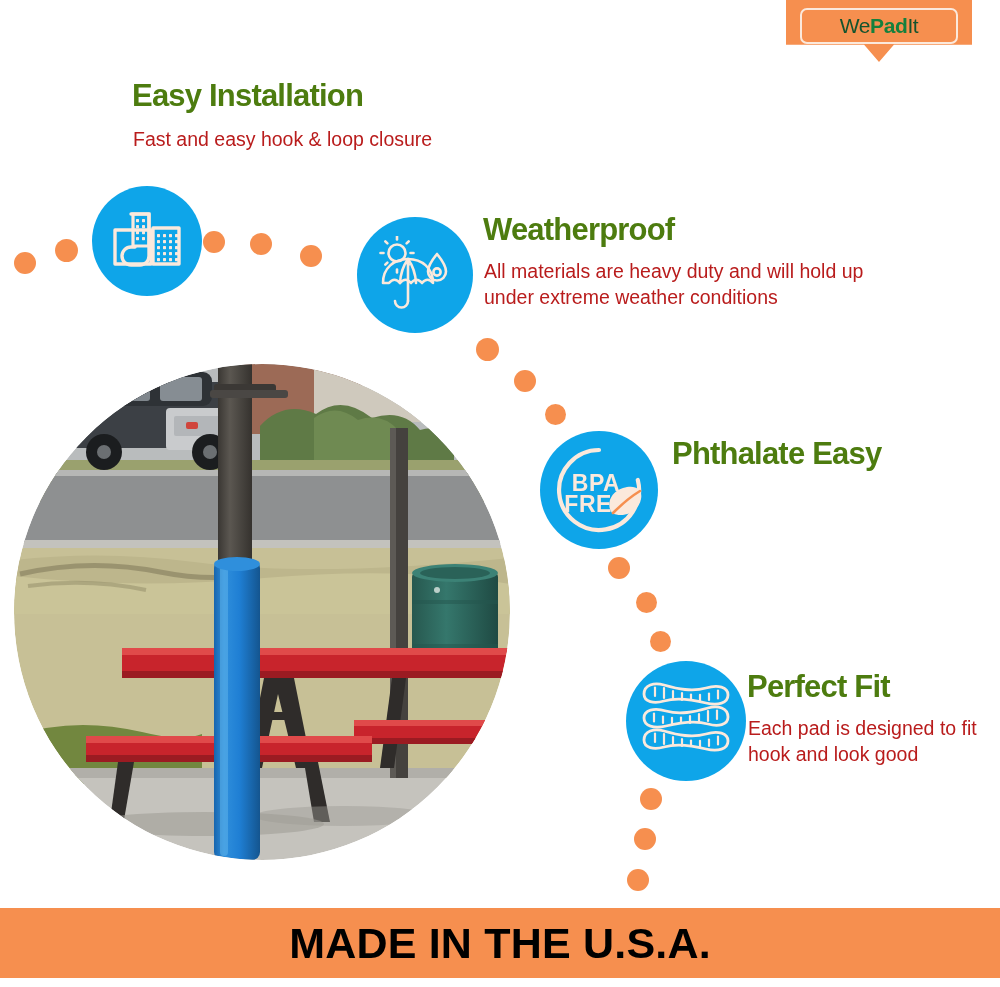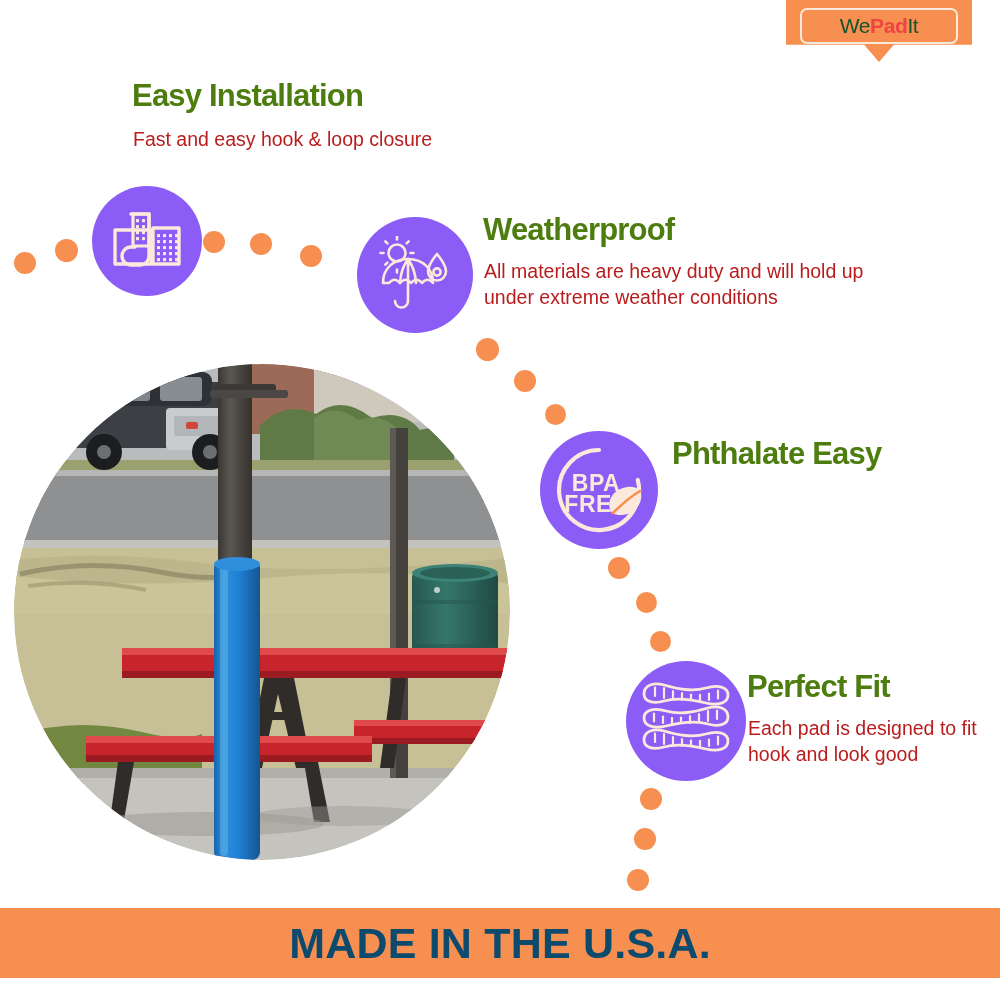--- a/index.html
+++ b/index.html
@@ -49,21 +49,21 @@
   }
   .brand-wordmark {
     font-size: 21px;
     letter-spacing: -0.4px;
     line-height: 1;
     white-space: nowrap;
     font-weight: 800;
     margin-top: -1px;
   }
   .brand-we, .brand-it { color: #14532d; font-weight: 400; }
-  .brand-pad { color: #ef4444; font-weight: 800; }
+  .brand-pad { color: #15803d; font-weight: 800; }
 
   
   .feature-title {
     position: absolute;
     margin: 0;
     font-size: 31px;
     font-weight: 800;
     letter-spacing: -0.8px;
     color: #4d7c0f;
     line-height: 1.06;
@@ -91,21 +91,21 @@
   .dot {
     position: absolute;
     background: #F68F4F;
     border-radius: 50%;
   }
 
   
   .icon-bubble {
     position: absolute;
     border-radius: 50%;
-    background: #8b5cf6;
+    background: #0ea5e9;
     display: flex;
     align-items: center;
     justify-content: center;
   }
   #bubble-install  { left: 92px;  top: 186px; width: 110px; height: 110px; }
   #bubble-weather  { left: 357px; top: 217px; width: 116px; height: 116px; }
   #bubble-bpa      { left: 540px; top: 431px; width: 118px; height: 118px; }
   #bubble-fit      { left: 626px; top: 661px; width: 120px; height: 120px; }
   .icon-bubble svg { display: block; }
 
@@ -128,21 +128,21 @@
     top: 908px;
     width: 1000px;
     height: 70px;
     background: #F68F4F;
     display: flex;
     align-items: center;
     justify-content: center;
   }
   #made-banner-text {
     margin: 0;
-    color: #0c4a6e;
+    color: #000000;
     font-size: 43px;
     font-weight: 800;
     letter-spacing: 0.2px;
     line-height: 1;
     white-space: nowrap;
   }
 </style>
 </head>
 <body>
 

